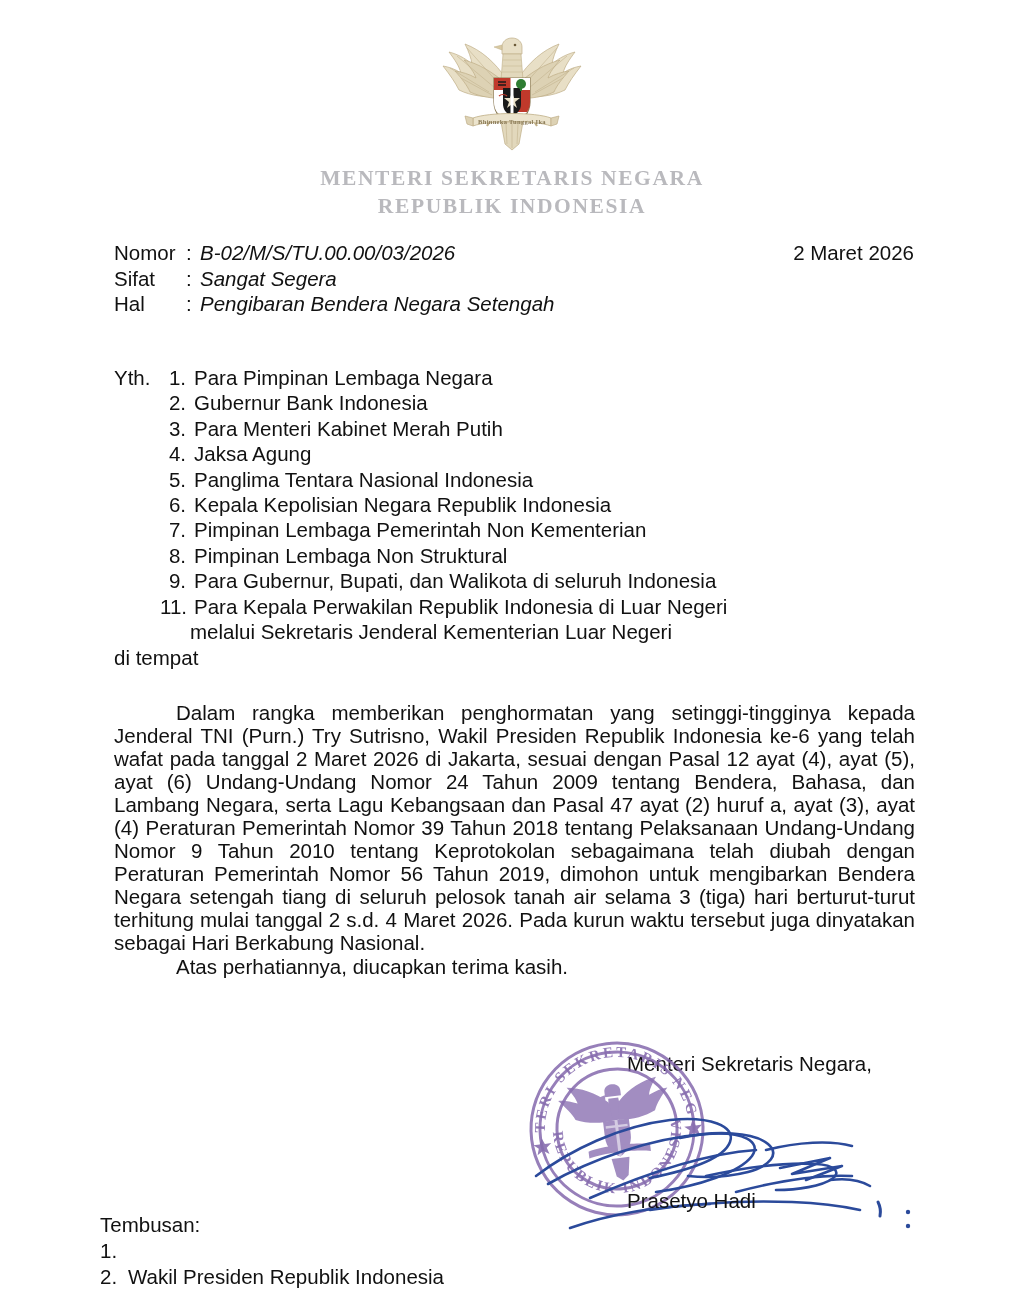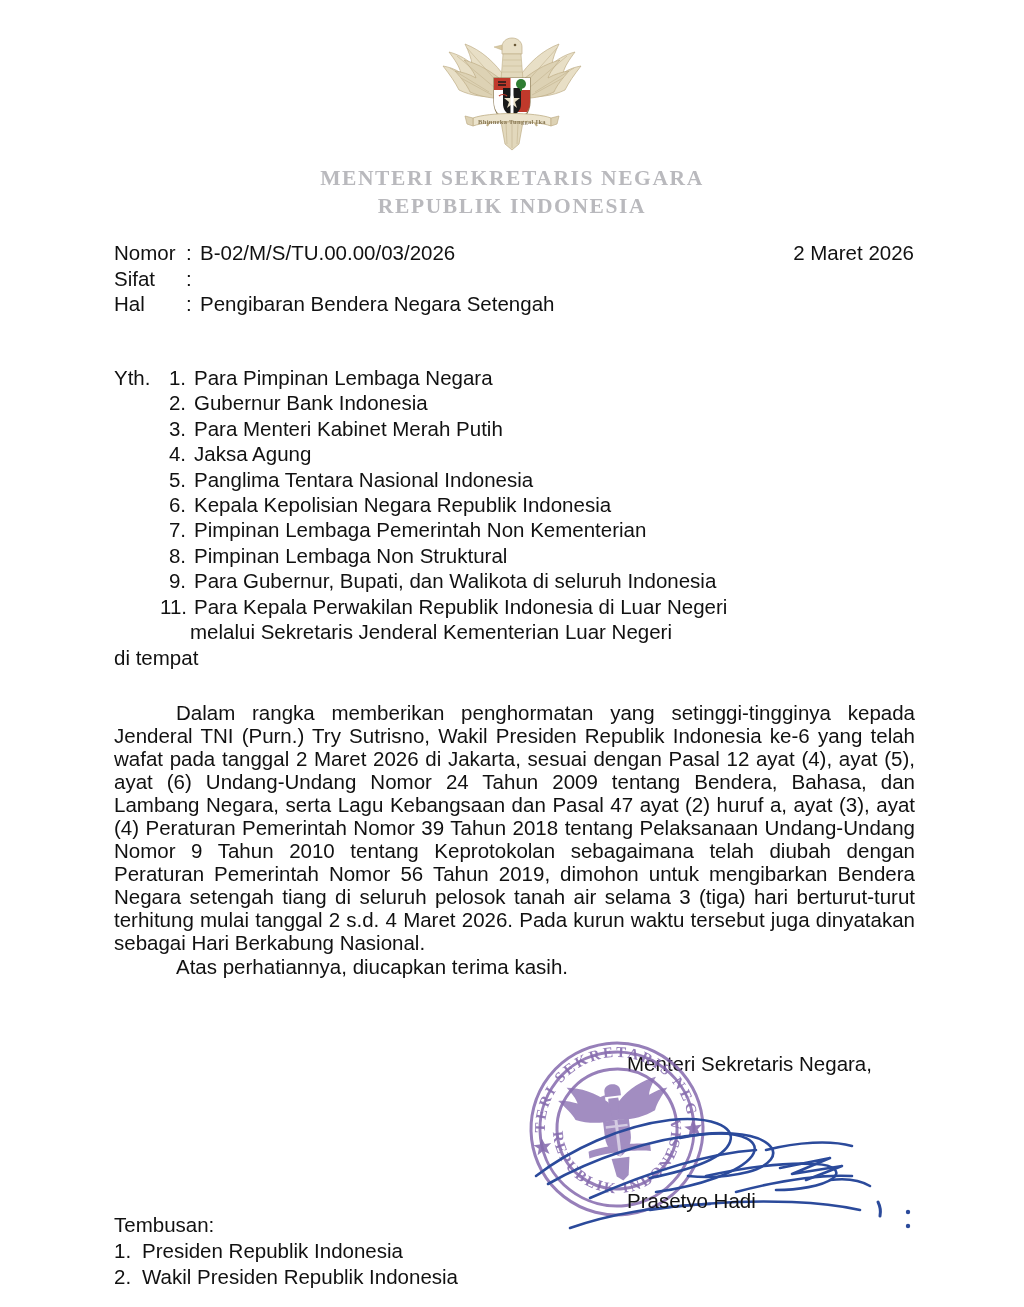--- a/index.html
+++ b/index.html
@@ -43,21 +43,21 @@
     position: absolute;
     left: 114px;
     top: 240px;
     width: 800px;
     font-size: 20.5px;
     line-height: 25.5px;
   }
   .meta-row { display: flex; }
   .meta-label { width: 72px; flex: none; }
   .meta-colon { width: 14px; flex: none; }
-  .meta-value { flex: 1; }
+  .meta-value { flex: 1; font-style: italic; }
   .meta-date {
     position: absolute;
     right: 0;
     top: 0;
     white-space: nowrap;
     margin-left: 24px;
   }
   .meta-cont { padding-left: 86px; }
 
   
@@ -151,21 +151,21 @@
     left: 530px;
     top: 1080px;
     width: 420px;
     height: 170px;
     pointer-events: none;
   }
 
   
   .tembusan {
     position: absolute;
-    left: 114px;
+    left: 100px;
     top: 1212px;
     font-size: 20.5px;
     line-height: 26px;
   }
   .tb-list {
     margin: 0;
     padding: 0;
     list-style: none;
   }
   .tb-item { display: flex; }
@@ -261,20 +261,21 @@
 <div class="meta">
   <div class="meta-date">2 Maret 2026</div>
   <div class="meta-row">
     <span class="meta-label">Nomor</span>
     <span class="meta-colon">:</span>
     <span class="meta-value">B-02/M/S/TU.00.00/03/2026</span>
   </div>
   <div class="meta-row">
     <span class="meta-label">Sifat</span>
     <span class="meta-colon">:</span>
+    <span class="meta-value">Sangat Segera</span>
   </div>
   <div class="meta-row">
     <span class="meta-label">Hal</span>
     <span class="meta-colon">:</span>
     <span class="meta-value">Pengibaran Bendera Negara Setengah</span>
   </div>
 </div>
 
 <div class="recipients">
   <div class="yth-label">Yth.</div>
@@ -399,20 +400,19 @@
   </svg>
 </div>
 
 <div class="sign-name">Prasetyo Hadi</div>
 
 <div class="tembusan">
   <div>Tembusan:</div>
   <ul class="tb-list">
     <li class="tb-item">
       <span class="tb-num">1.</span>
-      <span>Presiden Republik Indonesia</span>
     </li>
     <li class="tb-item">
       <span class="tb-num">2.</span>
       <span>Wakil Presiden Republik Indonesia</span>
     </li>
   </ul>
 </div>
 
 </body></html>

